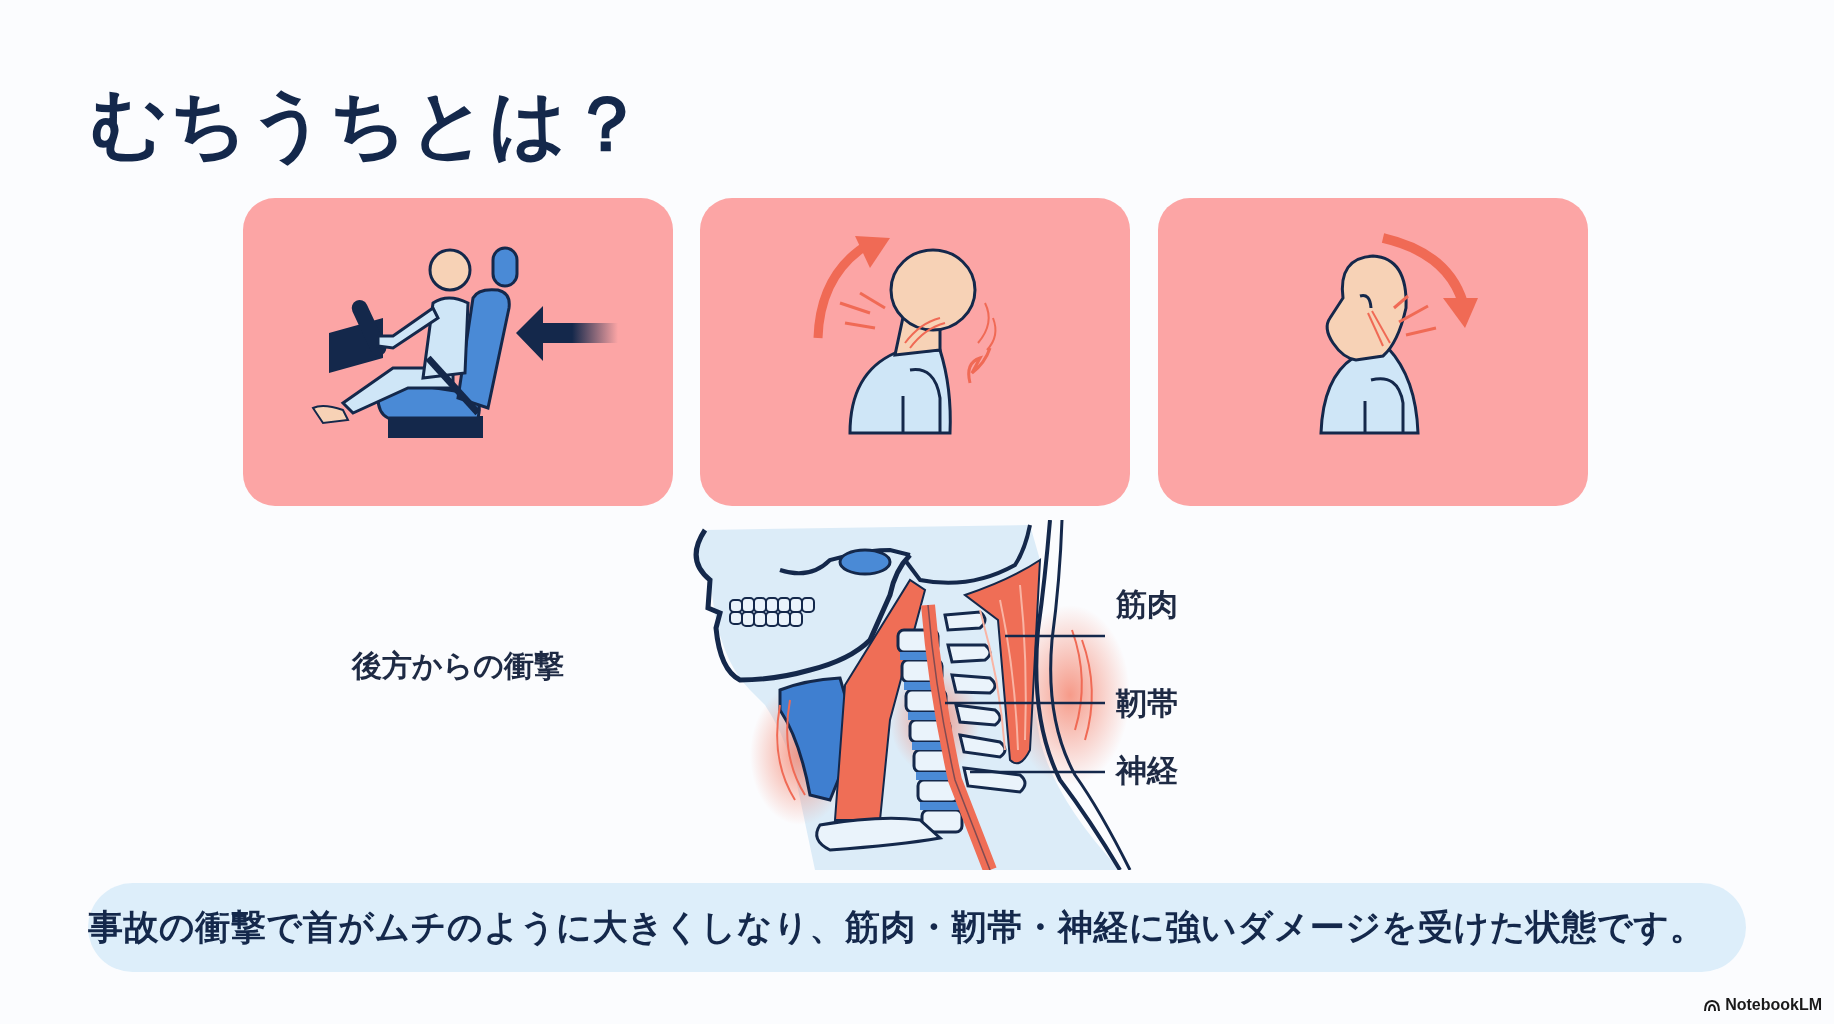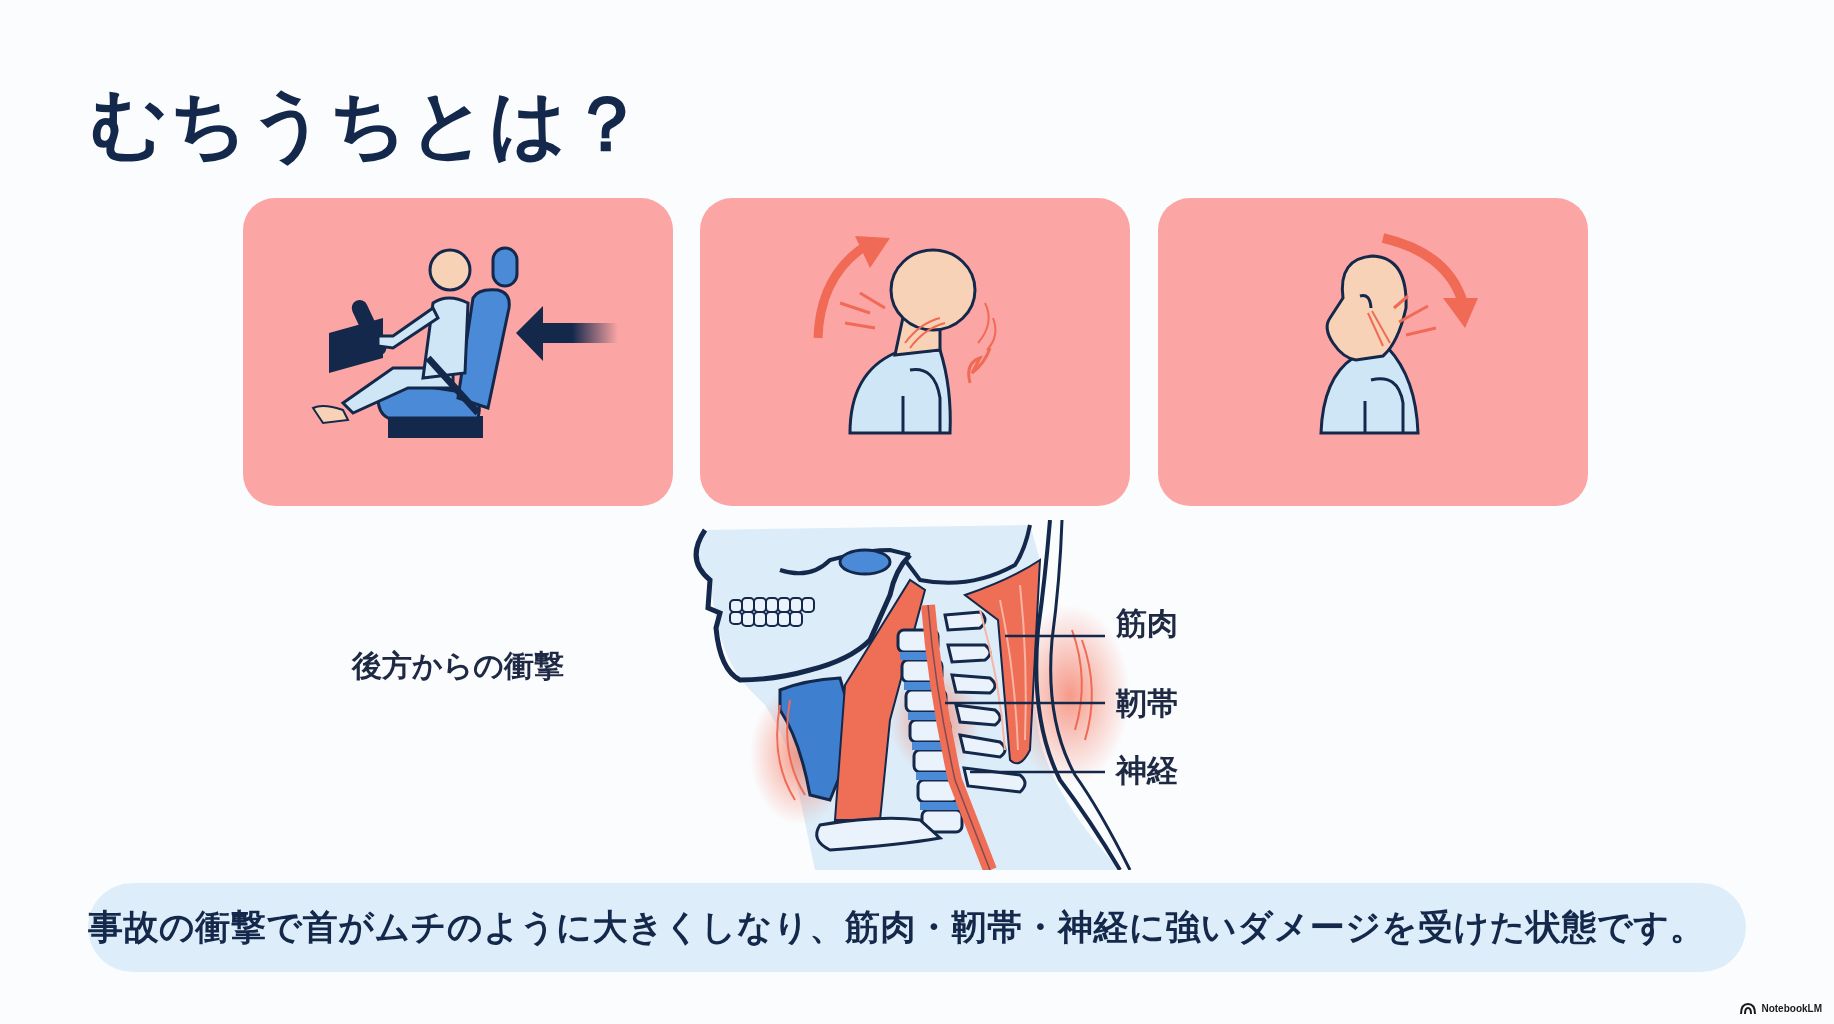--- a/index.html
+++ b/index.html
@@ -31,21 +31,21 @@
     position: absolute; left: 88px; top: 883px; width: 1658px; height: 89px;
     background: #ddeefa; border-radius: 45px;
     display: flex; align-items: center; justify-content: flex-start;
   }
   .banner-text {
     font-size: 35px; font-weight: bold; color: #14284b; letter-spacing: 0.5px;
   }
   .brand {
     position: absolute; right: 12px; bottom: 10px;
     display: flex; align-items: center; gap: 5px;
-    font-family: "Liberation Sans", sans-serif; font-size: 10px; font-weight: bold; color: #1a1a1a; margin-top: 20px;
+    font-family: "Liberation Sans", sans-serif; font-size: 16px; font-weight: bold; color: #1a1a1a; margin-top: 20px;
   }
 </style>
 </head>
 <body>
 
 <h1 class="title">むちうちとは？</h1>
 
 <div class="card" style="left:243px;">
   <svg width="430" height="308" viewBox="0 0 430 308">
 
@@ -223,21 +223,21 @@
       <path d="M402,120 Q420,170 405,220"></path>
     <path d="M100,185 Q90,240 115,280"></path>
       <path d="M110,180 Q100,235 125,275"></path>
   </g>
 
   <line x1="325" y1="116" x2="425" y2="116" stroke="#14284b" stroke-width="2.5"></line>
   <line x1="265" y1="183" x2="425" y2="183" stroke="#14284b" stroke-width="2.5"></line>
   <line x1="290" y1="252" x2="425" y2="252" stroke="#14284b" stroke-width="2.5"></line>
 </svg>
 
-<div class="anatomy-label" style="top:603px;">筋肉</div>
+<div class="anatomy-label" style="top:584px;">筋肉</div>
 <div class="anatomy-label" style="top:683px;text-align:right;">靭帯</div>
 <div class="anatomy-label" style="top:750px;">神経</div>
 
 <div class="banner">
   <span class="banner-text">事故の衝撃で首がムチのように大きくしなり、筋肉・靭帯・神経に強いダメージを受けた状態です。</span>
 </div>
 
 <div class="brand">
   <svg width="16" height="12" viewBox="0 0 16 12">
     <path d="M1,12 Q1,2 8,2 Q15,2 15,12" fill="none" stroke="#1a1a1a" stroke-width="2"></path>

